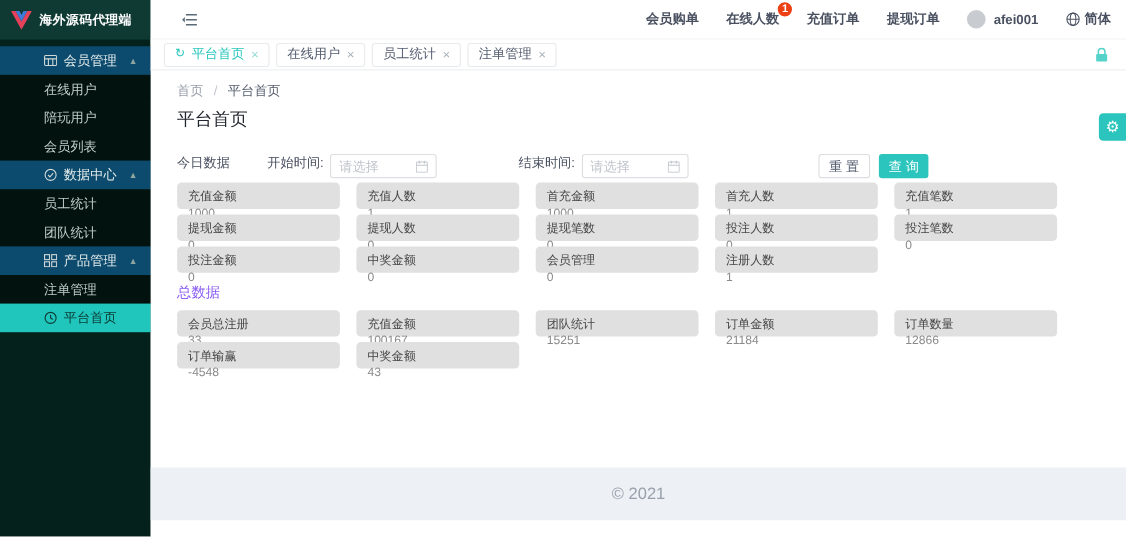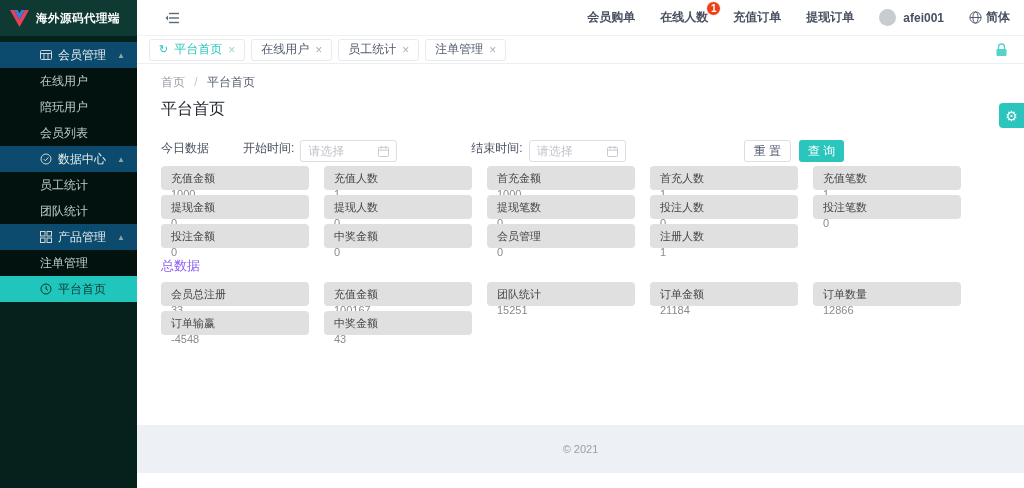--- a/index.html
+++ b/index.html
@@ -55,21 +55,21 @@
   .btn-reset { margin-left:118px; border:1px solid #dcdee2; background:#fff; color:#515a6e; }
   .btn-search { margin-left:8px; border:none; background:#2bc5bd; color:#fff; }
 
   .cards-grid { display:grid; grid-template-columns:repeat(5,148px); gap:5px 15px; margin-top:4px; }
   .card { background:#e0e0e0; border-radius:4px; height:24px; padding:5px 10px; }
   .card-label { font-size:11px; color:#454545; }
   .card-value { font-size:11px; color:#8a8a8a; margin-top:2px; }
   .section-label { font-size:13px; color:#8b5cf6; margin-top:9px; }
   .total-grid { margin-top:7px; }
 
-  .page-footer { position:absolute; left:0; right:0; top:425px; height:48px; background:#edf0f4; display:flex; align-items:center; justify-content:center; font-size:11px; color:#98a0ac; }
+  .page-footer { position:absolute; left:0; right:0; top:425px; height:48px; background:#edf0f4; display:flex; align-items:center; justify-content:center; font-size:15px; color:#98a0ac; }
 
   .gear-btn { position:absolute; right:0; top:103px; width:25px; height:25px; background:#2bc5bd; border-radius:4px 0 0 4px; display:flex; align-items:center; justify-content:center; color:#fff; font-size:14px; cursor:pointer; z-index:5; }
 </style>
 </head>
 <body>
 
 <div class="screen">
 
   <aside class="sidebar">
     <div class="sidebar-header">

